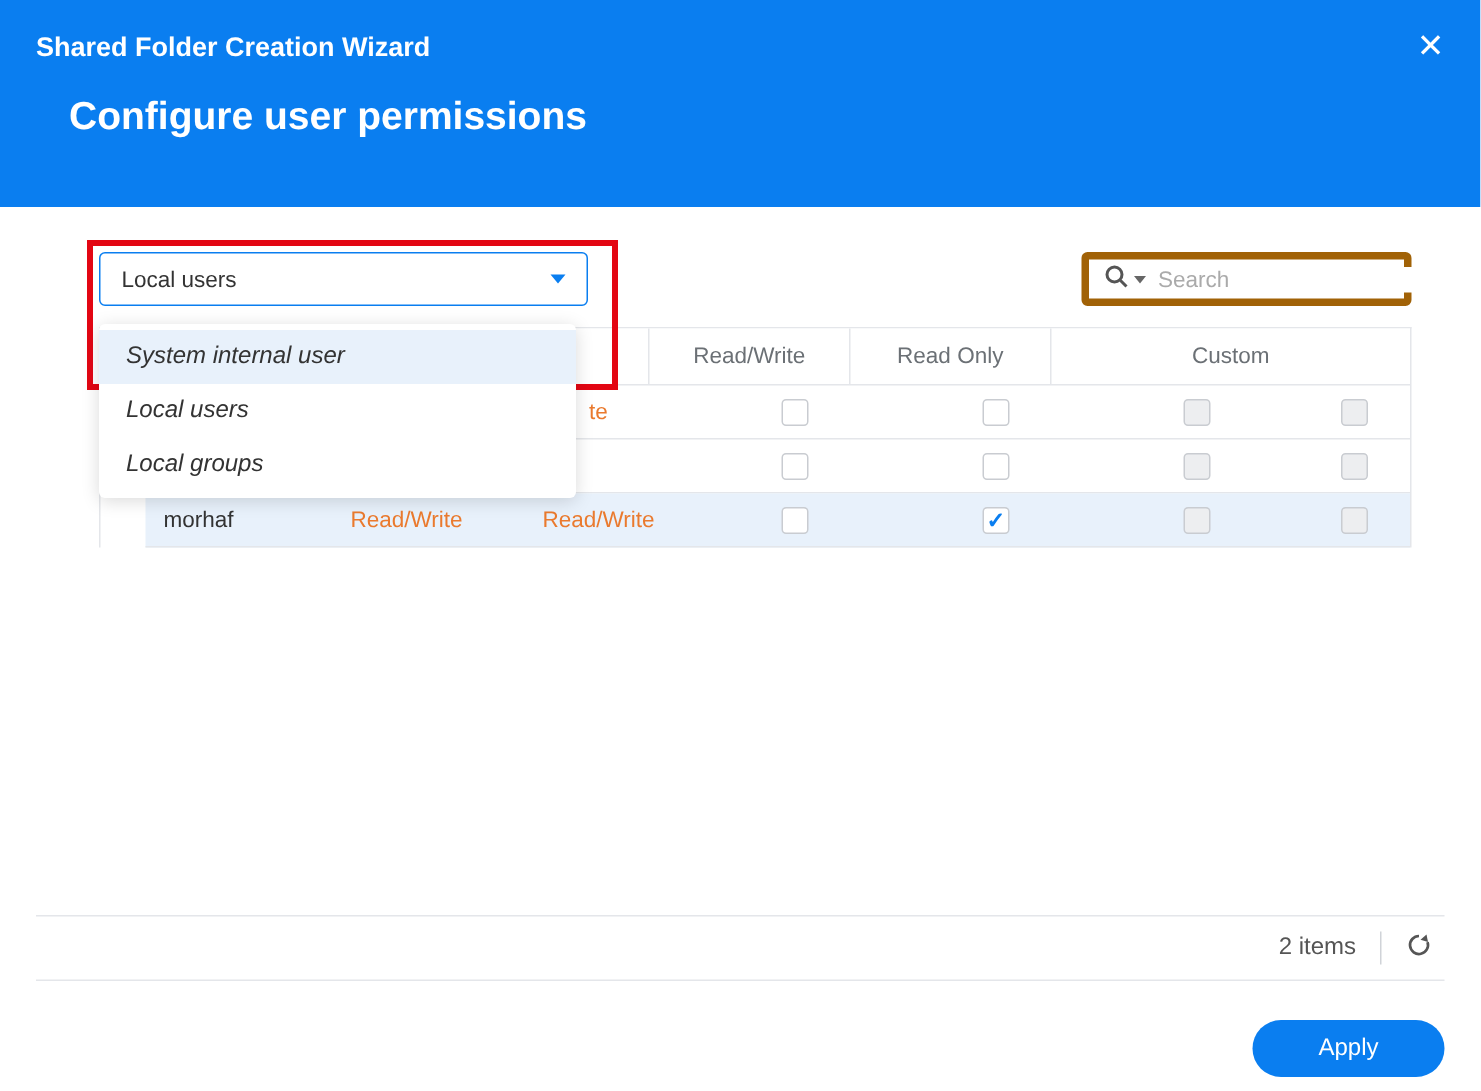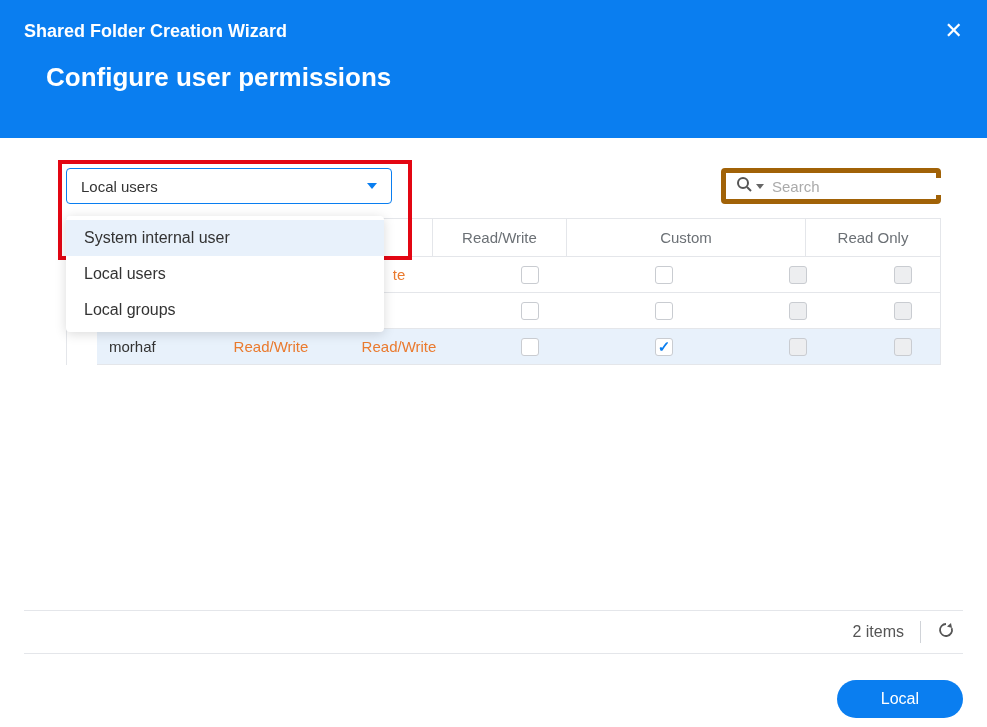--- a/index.html
+++ b/index.html
@@ -9,21 +9,21 @@
 .wizard-title { font-size: 18px; font-weight: 600; }
 .close-btn { font-size: 22px; font-weight: 300; cursor: pointer; }
 .page-title { font-size: 26px; font-weight: 700; padding: 18px 46px 0 46px; }
 .content { padding: 30px 46px 0 66px; position: relative; }
 .toolbar { display: flex; justify-content: space-between; align-items: center; margin-bottom: 14px; position: relative; }
 .highlight-box { position: absolute; left: -8px; top: -8px; width: 354px; height: 100px; border: 4px solid #e30613; pointer-events: none; z-index: 5; }
 .dropdown-wrap { position: relative; width: 326px; }
 .dropdown { width: 100%; height: 36px; border: 1px solid #0a7ef0; border-radius: 4px; padding: 0 14px; display: flex; align-items: center; justify-content: space-between; background: #fff; color: #333; font-size: 15px; cursor: pointer; }
 .caret { width: 0; height: 0; border-left: 5px solid transparent; border-right: 5px solid transparent; border-top: 6px solid #0a7ef0; }
 .dropdown-menu { position: absolute; top: 48px; left: 0; width: 318px; background: #fff; border-radius: 4px; box-shadow: 0 2px 12px rgba(0,0,0,0.15); padding: 4px 0; z-index: 10; }
-.dropdown-item { padding: 9px 18px; font-size: 16px; color: #333; cursor: pointer; }
+.dropdown-item { padding: 9px 18px; font-size: 16px; color: #333; cursor: pointer; font-style: italic; }
 .dropdown-item.hover { background: #e8f1fb; }
 .search-box { width: 220px; height: 36px; border: 5px solid #a16207; border-radius: 4px; display: flex; align-items: center; padding: 0 10px; }
 .search-icon { color: #666; margin-right: 4px; }
 .search-caret { width: 0; height: 0; border-left: 4px solid transparent; border-right: 4px solid transparent; border-top: 5px solid #666; margin-right: 8px; }
 .search-input { border: none; outline: none; font-size: 15px; color: #333; flex: 1; }
 .search-input::placeholder { color: #aaa; }
 .table { border: 1px solid #e4e6ea; border-bottom: none; width: 100%; }
 .thead { display: flex; border-bottom: 1px solid #e4e6ea; background: #fff; }
 .th { padding: 10px 8px; font-size: 15px; color: #6b7075; text-align: center; border-right: 1px solid #e4e6ea; }
 .th:last-child { border-right: none; }
@@ -85,22 +85,22 @@
       <input class="search-input" placeholder="Search" style="">
     </div>
   </div>
 
   <div class="table">
     <div class="thead">
       <div class="th col-name">Name</div>
       <div class="th col-effective">Effective</div>
       <div class="th col-gr">Gr...</div>
       <div class="th col-rw">Read/Write</div>
+      <div class="th col-ro">Read Only</div>
       <div class="th col-custom">Custom</div>
-      <div class="th col-ro">Read Only</div>
     </div>
     <div class="tbody" id="tbody">
         <div class="tr">
           <div class="td col-name">
             <span></span>
           </div>
           <div class="td col-effective">
             <span class="link-text"></span>
           </div>
           <div class="td col-gr">
@@ -174,14 +174,14 @@
   <span class="divider"></span>
   <span class="refresh-icon">
     <svg width="18" height="18" viewBox="0 0 18 18">
         <path d="M9 3a6 6 0 1 0 5.7 4.1" stroke="#555" stroke-width="1.8" fill="none"></path>
         <path d="M14 2 L15 7 L10 5.5 Z" fill="#555"></path>
       </svg>
   </span>
 </div>
 
 <div class="action-bar">
-  <button class="apply-btn">Local</button>
+  <button class="apply-btn">Apply</button>
 </div>
 
 </body></html>

